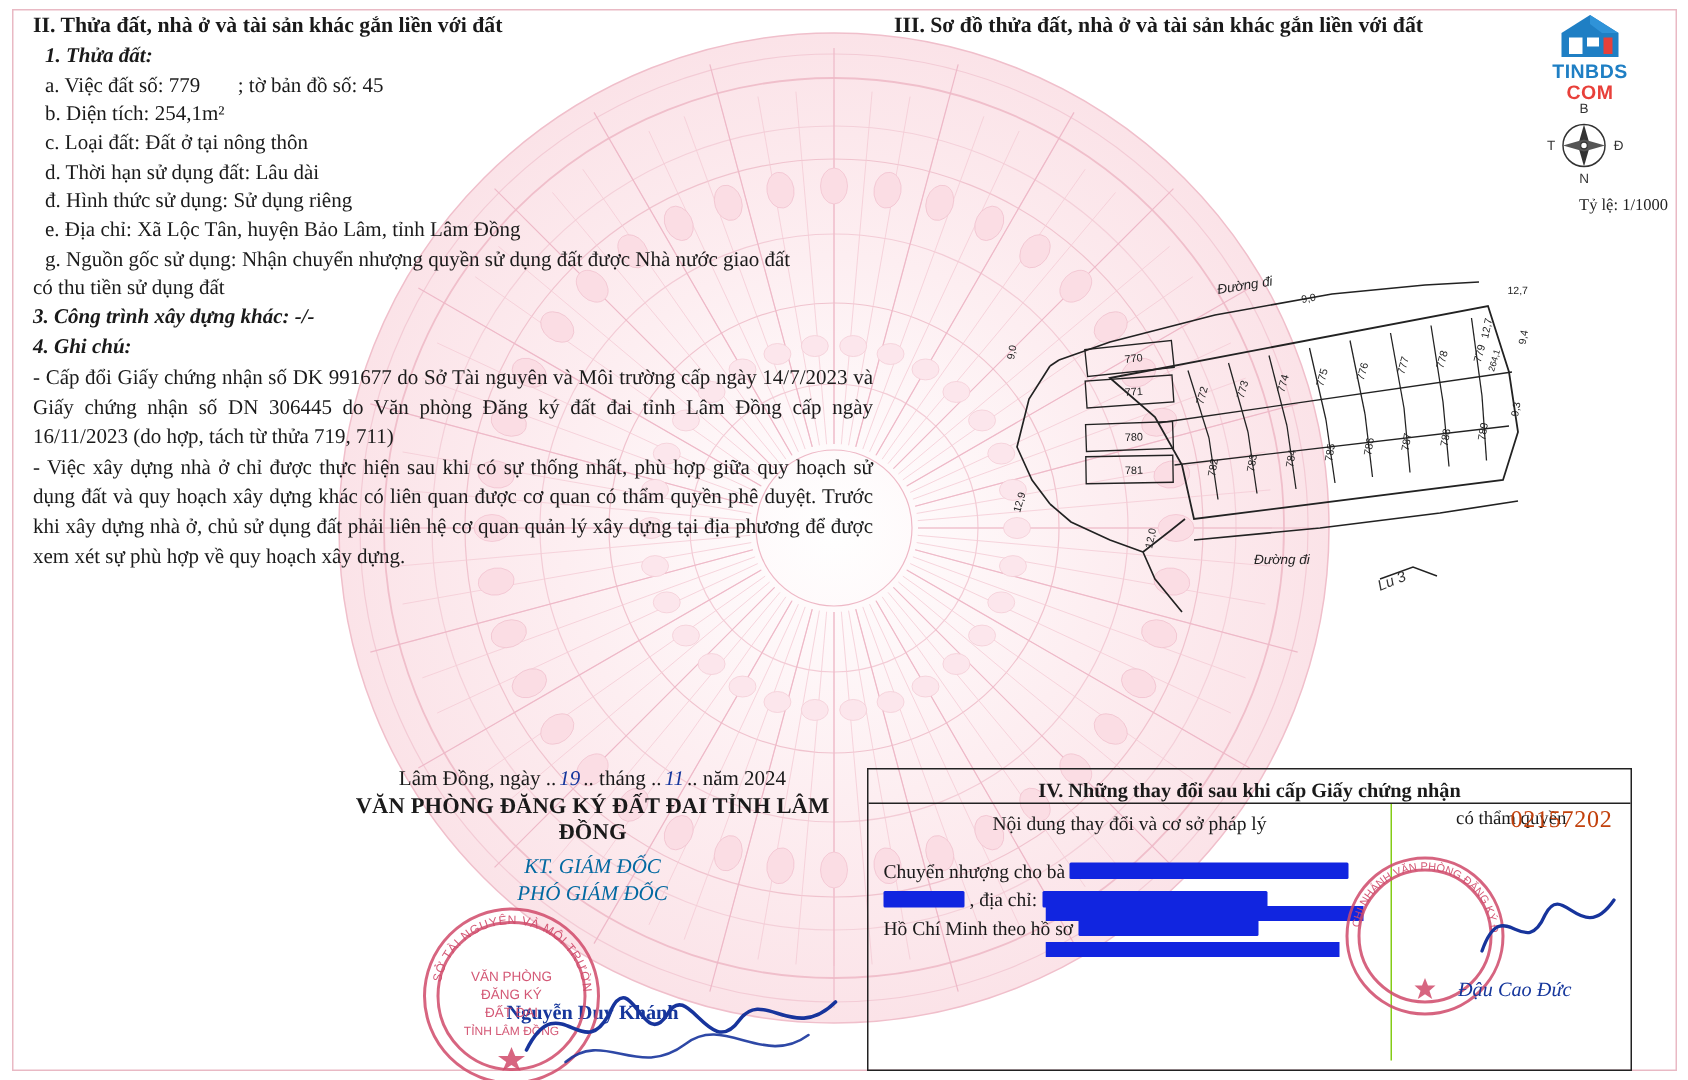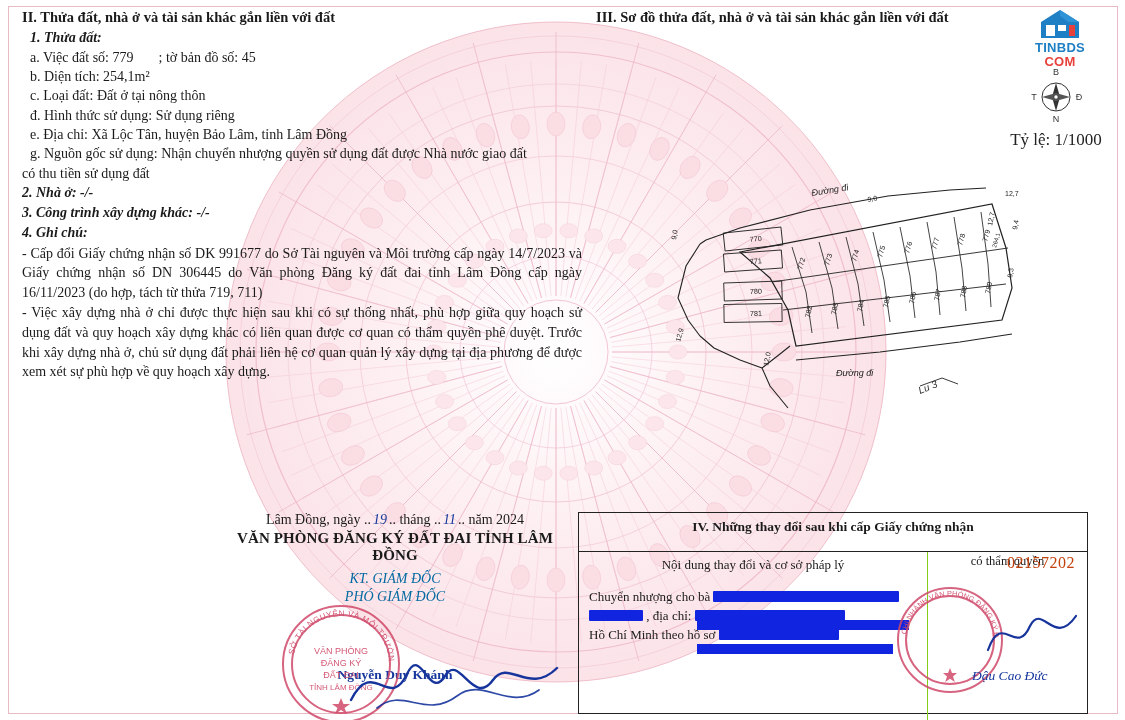--- a/index.html
+++ b/index.html
@@ -108,23 +108,24 @@
   .logo-text .tin { color: #1f7fc4; }
 
   
   #compass-box {
     left: 1000px;
     top: 66px;
     width: 112px;
     text-align: center;
   }
   .scale-text {
-    font-size: 17px;
+    font-size: 11px;
     margin-top: 2px;
     color: #222;
+    text-align: right;
   }
 
   
   #map-box {
     left: 620px;
     top: 170px;
     width: 420px;
     height: 240px;
   }
 
@@ -185,21 +186,21 @@
     width: 508px;
     height: 200px;
     border: 1px solid #222;
     background: transparent;
   }
   #sec4 .t-head {
     border-bottom: 1px solid #222;
     text-align: center;
     font-weight: bold;
     font-size: 13.5px;
-    padding: 6px 4px 16px;
+    padding: 6px 4px 0;
   }
   #sec4 .t-body {
     display: flex;
     height: 171px;
   }
   #sec4 .col-left {
     width: 348px;
     border-right: 1px solid #84cc16;
     position: relative;
   }
@@ -481,31 +482,34 @@
   </div>
   <div class="line">
     <span>b. Diện tích:</span>
     <span>254,1m²</span>
   </div>
   <div class="line">
     <span>c. Loại đất:</span>
     <span>Đất ở tại nông thôn</span>
   </div>
   <div class="line">
+    <span>d. Thời hạn sử dụng đất:</span>
+    <span>Lâu dài</span>
+  </div>
+  <div class="line">
     <span>đ. Hình thức sử dụng:</span>
     <span>Sử dụng riêng</span>
   </div>
   <div class="line">
     <span>e. Địa chỉ:</span>
     <span>Xã Lộc Tân, huyện Bảo Lâm, tỉnh Lâm Đồng</span>
   </div>
   <div class="line">g. Nguồn gốc sử dụng: Nhận chuyển nhượng quyền sử dụng đất được Nhà nước giao đất</div>
   <div class="line" style="margin-left:0">có thu tiền sử dụng đất</div>
 
-  <div class="h-sub" style="margin-left:0">2. Nhà ở: -/-</div>
   <div class="h-sub" style="margin-left:0">3. Công trình xây dựng khác: -/-</div>
   <div class="h-sub" style="margin-left:0">4. Ghi chú:</div>
 
   <div class="para blk">- Cấp đổi Giấy chứng nhận số DK 991677 do Sở Tài nguyên và Môi trường cấp ngày 14/7/2023 và Giấy chứng nhận số DN 306445 do Văn phòng Đăng ký đất đai tỉnh Lâm Đồng cấp ngày 16/11/2023 (do hợp, tách từ thửa 719, 711)</div>
   <div class="para blk">- Việc xây dựng nhà ở chỉ được thực hiện sau khi có sự thống nhất, phù hợp giữa quy hoạch sử dụng đất và quy hoạch xây dựng khác có liên quan được cơ quan có thẩm quyền phê duyệt. Trước khi xây dựng nhà ở, chủ sử dụng đất phải liên hệ cơ quan quản lý xây dựng tại địa phương để được xem xét sự phù hợp về quy hoạch xây dựng.</div>
 </div>
 
 <div class="layer" id="right-heading">III. Sơ đồ thửa đất, nhà ở và tài sản khác gắn liền với đất</div>
 
 <div class="layer" id="logo-box">

